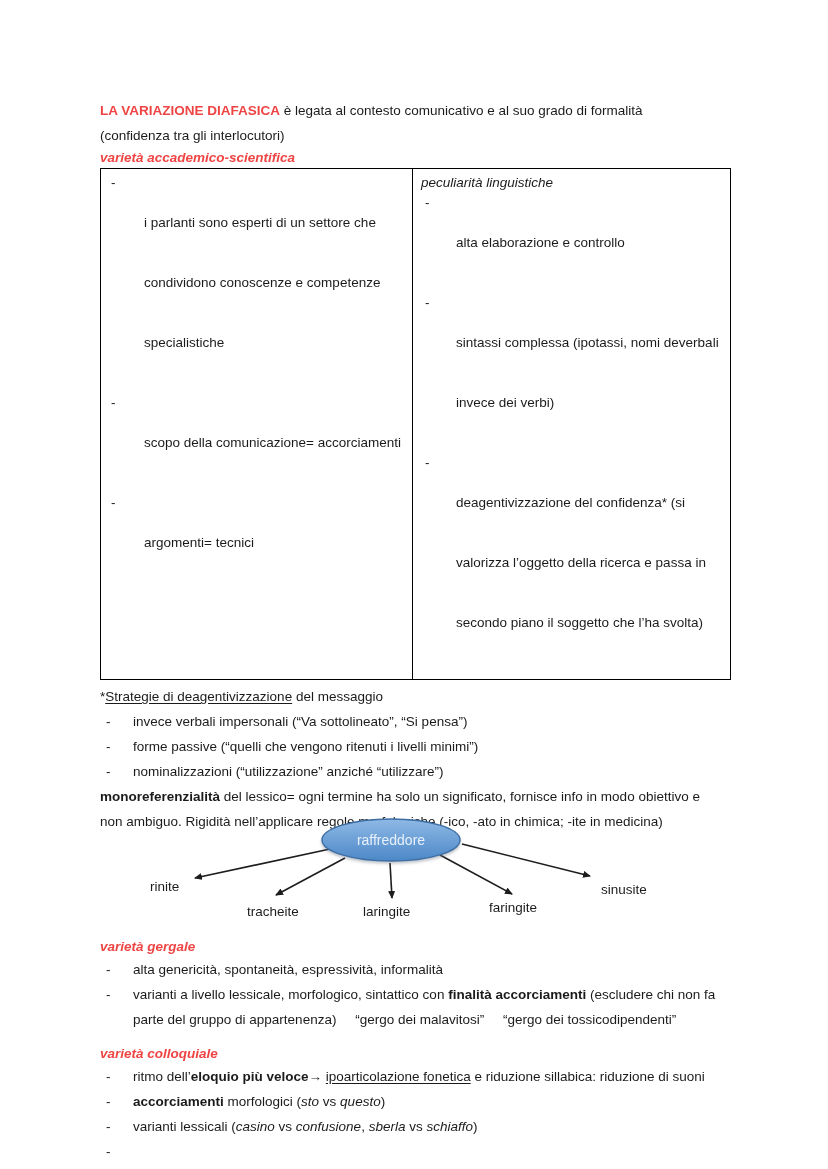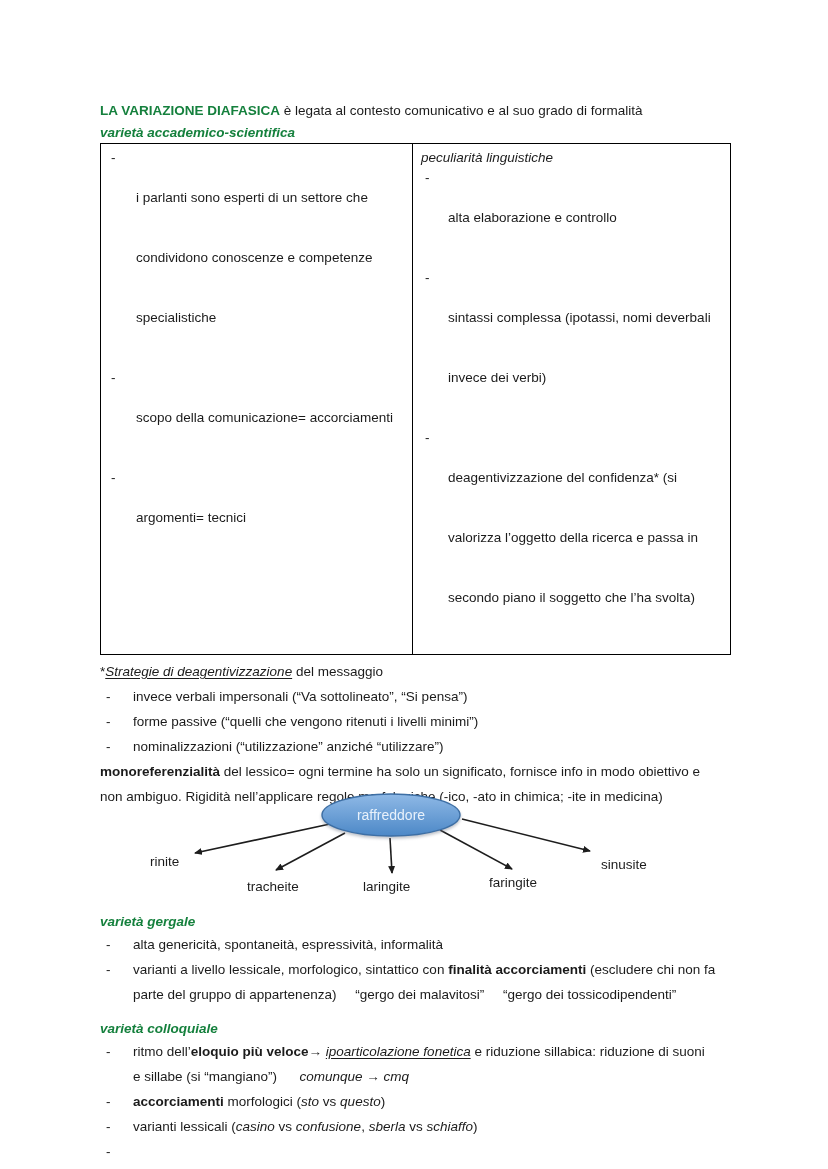--- a/index.html
+++ b/index.html
@@ -11,36 +11,36 @@
     padding:98px 97px 0 100px;
     font-family:"Liberation Sans","DejaVu Sans",sans-serif;
     font-size:13.5px;
     color:#1b1b1b;
     overflow:hidden;
   }
   .ln{line-height:25px;white-space:pre-wrap;}
   .hd{line-height:20px;}
   .b{font-weight:700;}
   .i{font-style:italic;}
-  .u{text-decoration:underline;text-underline-offset:2px;font-style:italic;}
-  .red{color:#15803d;}
+  .u{text-decoration:underline;text-underline-offset:2px;}
+  .red{color:#ef4444;}
 
   
   .vtable{
     display:flex;width:631px;box-sizing:border-box;
     border:1.5px solid #000;margin-top:0;
   }
   .cell{box-sizing:border-box;padding:4px 8px 6px 8px;min-height:148px;line-height:20px;}
   .cell.left{width:312px;}
   .cell.right{width:319px;border-left:1.5px solid #000;}
   .titem{display:flex;}
   .tdash{flex:0 0 25px;}
   .cell.left .tdash{padding-left:2px;flex-basis:25px;}
   .cell.right .tdash{padding-left:4px;flex-basis:23px;}
-  .tlines{flex:1;white-space:pre-wrap;}
+  .tlines{flex:1;white-space:pre-wrap;margin-left:8px;}
   .theader{line-height:20px;}
 
   
   .brow{display:flex;width:631px;}
   .dash{flex:0 0 27px;padding-left:6px;line-height:25px;}
   .bl{flex:1;}
 
   .strategie{margin-top:4px;}
   .diagram{display:block;margin-top:-16px;}
   .ar{stroke:#1d1d1d;stroke-width:1.6;}
@@ -49,20 +49,21 @@
   .nlabel{font-family:"Liberation Sans","DejaVu Sans",sans-serif;font-size:13.5px;fill:#1c1c1c;}
   .g-head{margin-top:14px;}
   .c-head{margin-top:12px;}
 </style>
 </head>
 <body>
 
 <div class="page">
 
   <div class="ln"><span class="red b">LA VARIAZIONE DIAFASICA</span><span> è legata al contesto comunicativo e al suo grado di formalità</span></div>
+  <div class="ln"><span>(confidenza tra gli interlocutori)</span></div>
   <div class="ln hd"><span class="red b i">varietà accademico-scientifica</span></div>
 
   <div class="vtable">
     <div class="cell left">
       <div class="titem">
         <span class="tdash">-</span>
         <div class="tlines">
           <div>i parlanti sono esperti di un settore che</div>
           <div>condividono conoscenze e competenze</div>
           <div>specialistiche</div>
@@ -168,21 +169,20 @@
       <div class="ln"><span>varianti a livello lessicale, morfologico, sintattico con </span><span class="b">finalità accorciamenti</span><span> (escludere chi non fa</span></div>
       <div class="ln"><span>parte del gruppo di appartenenza)     “gergo dei malavitosi”     “gergo dei tossicodipendenti”</span></div>
     </div>
   </div>
 
   <div class="ln hd c-head"><span class="red b i">varietà colloquiale</span></div>
   <div class="brow">
     <span class="dash">-</span>
     <div class="bl">
       <div class="ln"><span>ritmo dell’</span><span class="b">eloquio più veloce</span><span class="b">→ </span><span class="u">ipoarticolazione fonetica</span><span> e riduzione sillabica: riduzione di suoni</span></div>
-      <div class="ln"><span>e sillabe (si “mangiano”)      </span><span class="i">comunque → cmq</span></div>
     </div>
   </div>
   <div class="brow">
     <span class="dash">-</span>
     <div class="bl">
         <div class="ln"><span class="b">accorciamenti</span><span> morfologici (</span><span class="i">sto</span><span> vs </span><span class="i">questo</span><span>)</span></div>
       </div>
   </div>
   <div class="brow">
     <span class="dash">-</span>

